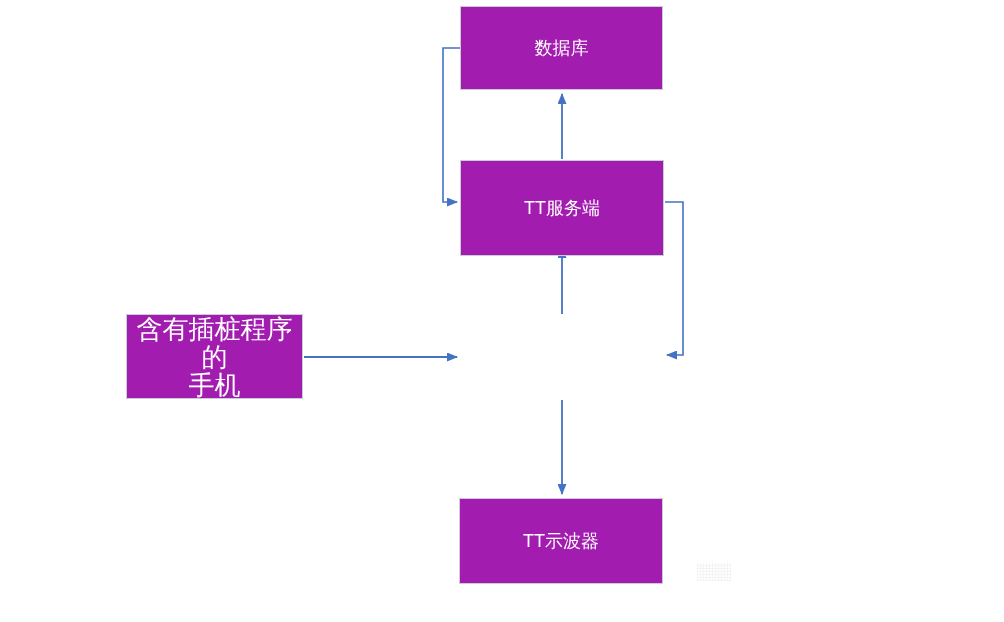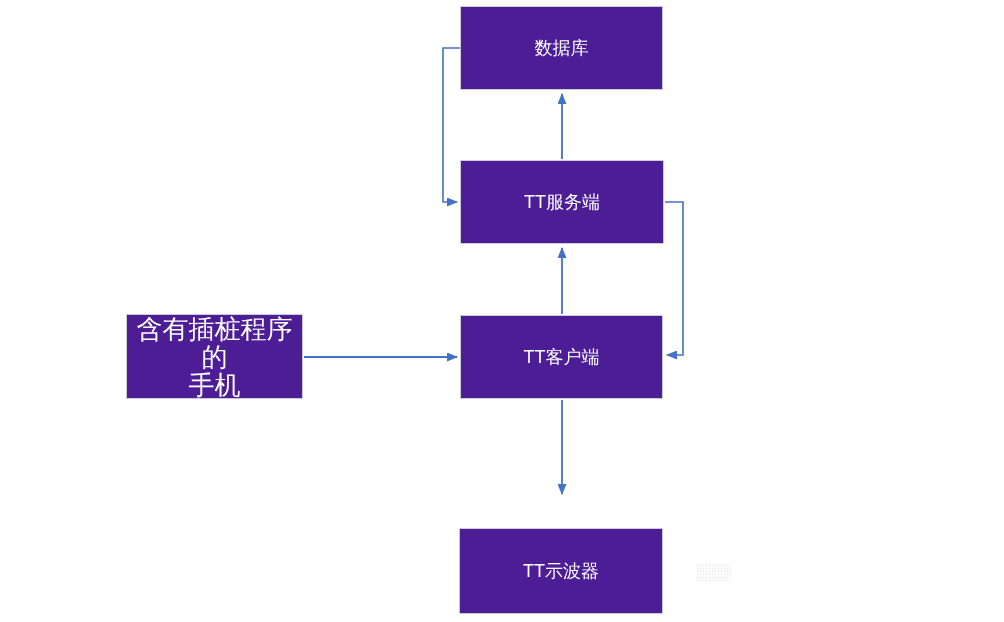--- a/index.html
+++ b/index.html
@@ -18,37 +18,37 @@
   .arrows {
     position: absolute;
     left: 0;
     top: 0;
     width: 1004px;
     height: 622px;
     pointer-events: none;
   }
   .node {
     position: absolute;
-    background: #4c1d95;
+    background: #a21caf;
     border: 1px solid #c9cdd6;
     color: #ffffff;
     display: flex;
     align-items: center;
     justify-content: center;
     text-align: center;
     font-size: 18px;
     line-height: 28px;
     white-space: pre-line;
     box-sizing: border-box;
   }
   .node-database     { left: 460px; top: 6px;   width: 203px; height: 84px; }
-  .node-server       { left: 460px; top: 160px; width: 204px; height: 84px; }
+  .node-server       { left: 460px; top: 160px; width: 204px; height: 96px; }
   .node-client       { left: 460px; top: 315px; width: 203px; height: 84px; }
   .node-phone        { left: 126px; top: 314px; width: 177px; height: 85px; font-size: 26px; }
-  .node-oscilloscope { left: 459px; top: 528px; width: 204px; height: 86px; }
+  .node-oscilloscope { left: 459px; top: 498px; width: 204px; height: 86px; }
   .watermark {
     position: absolute;
     left: 697px;
     top: 563px;
     width: 34px;
     height: 18px;
     background:
       repeating-linear-gradient(90deg, #9aa0a8 0 1px, transparent 1px 3px),
       repeating-linear-gradient(0deg, #9aa0a8 0 1px, transparent 1px 3px);
     opacity: 0.10;
@@ -75,23 +75,20 @@
   </svg>
 
   <div class="node node-database">
     <span>数据库</span>
   </div>
 
   <div class="node node-server">
     <span>TT服务端</span>
   </div>
 
-  <div class="node node-client">
-    <span>TT客户端</span>
-  </div>
 
   <div class="node node-phone">
     <span>含有插桩程序的
 手机</span>
   </div>
 
   <div class="node node-oscilloscope">
     <span>TT示波器</span>
   </div>
 

